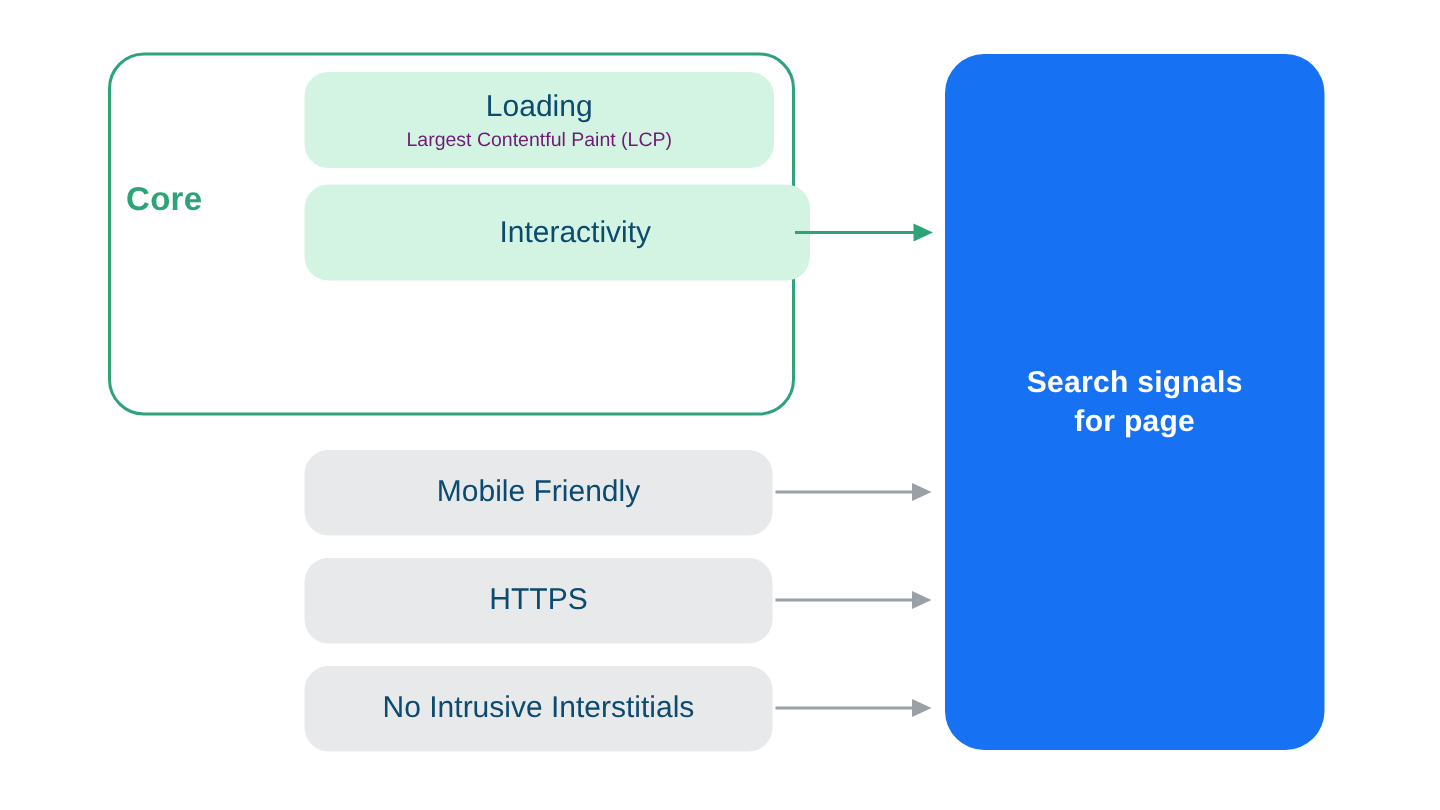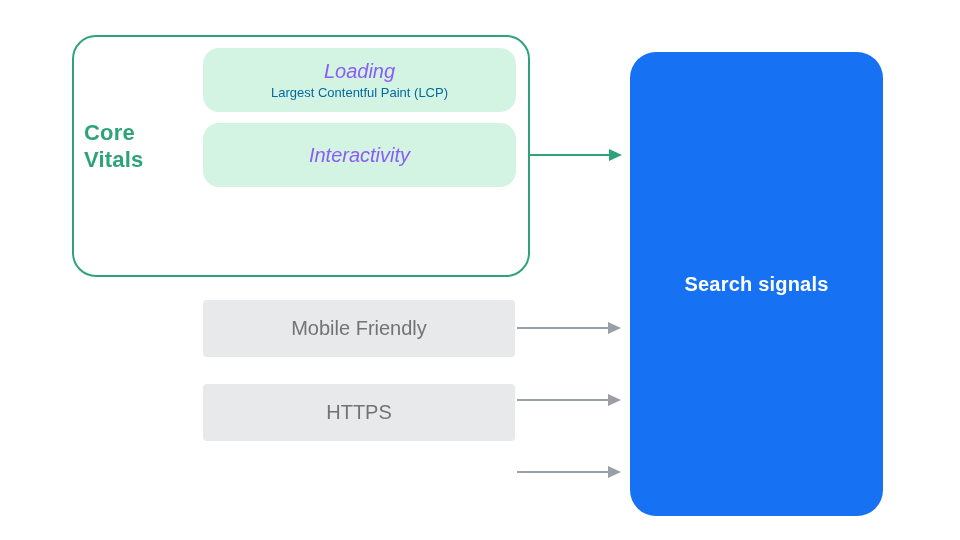--- a/index.html
+++ b/index.html
@@ -50,51 +50,50 @@
     border-radius: 16px;
     display: flex;
     flex-direction: column;
     align-items: center;
     justify-content: center;
     text-align: center;
   }
   .vital-box .vital-title {
     font-size: 20px;
     font-weight: 500;
-    color: #8b5cf6;
+    color: #0c4a6e;
     line-height: 25px;
-    font-style: italic;
   }
   .vital-box .vital-subtitle {
     font-size: 13px;
     font-weight: 400;
-    color: #0369a1;
+    color: #701a75;
     line-height: 17px;
   }
   #vital-0 { top: 48px; }
-  #vital-1 { top: 123px; }
+  #vital-1 { top: 123px; padding-left: 24px; }
   #vital-2 { top: 198px; }
 
   
   .signal-box {
     position: absolute;
     left: 203px;
     width: 312px;
     height: 57px;
     background: #e8e9eb;
-    border-radius: 4px;
+    border-radius: 16px;
     display: flex;
     align-items: center;
     justify-content: center;
     text-align: center;
     font-size: 20px;
-    color: #737373;
+    color: #0c4a6e;
   }
   #signal-0 { top: 300px; }
-  #signal-1 { top: 372px; margin-top: 12px; }
+  #signal-1 { top: 372px; }
   #signal-2 { top: 444px; }
 
   
   .arrow-line {
     position: absolute;
     height: 2px;
   }
   .arrow-head {
     position: absolute;
     width: 0;
@@ -104,21 +103,21 @@
   }
   .green .arrow-line { background: #2fa378; }
   .green .arrow-head { border-left: 13px solid #2fa378; }
   .gray .arrow-line { background: #9aa0a6; }
   .gray .arrow-head { border-left: 13px solid #9aa0a6; }
 
   
   .result-box {
     position: absolute;
     left: 630px;
-    top: 52px;
+    top: 36px;
     width: 253px;
     height: 464px;
     background: #1772f3;
     border-radius: 26px;
     display: flex;
     align-items: center;
     justify-content: center;
   }
   .result-text {
     text-align: center;
@@ -131,21 +130,20 @@
 </style>
 </head>
 <body>
 
 <div class="canvas">
 
   <div class="cwv-container"></div>
 
   <div class="cwv-label">
     <div>Core</div>
-    <div>Vitals</div>
   </div>
 
   <div class="vital-box" id="vital-0">
     <div class="vital-title">Loading</div>
     <div class="vital-subtitle">Largest Contentful Paint (LCP)</div>
   </div>
   <div class="vital-box" id="vital-1">
     <div class="vital-title">Interactivity</div>
   </div>
 
@@ -153,33 +151,37 @@
     <div class="arrow-line" style="left:530px; top:154px; width:80px;"></div>
     <div class="arrow-head" style="left:609px; top:149px;"></div>
   </div>
 
   <div class="signal-box" id="signal-0">
     <span>Mobile Friendly</span>
   </div>
   <div class="signal-box" id="signal-1">
     <span>HTTPS</span>
   </div>
+  <div class="signal-box" id="signal-2">
+    <span>No Intrusive Interstitials</span>
+  </div>
 
   <div class="gray">
     <div class="arrow-line" style="left:517px; top:327px; width:92px;"></div>
     <div class="arrow-head" style="left:608px; top:322px;"></div>
   </div>
   <div class="gray">
     <div class="arrow-line" style="left:517px; top:399px; width:92px;"></div>
     <div class="arrow-head" style="left:608px; top:394px;"></div>
   </div>
   <div class="gray">
     <div class="arrow-line" style="left:517px; top:471px; width:92px;"></div>
     <div class="arrow-head" style="left:608px; top:466px;"></div>
   </div>
 
   <div class="result-box">
     <div class="result-text">
       <div>Search signals</div>
+      <div>for page</div>
     </div>
   </div>
 
 </div>
 
 </body></html>

